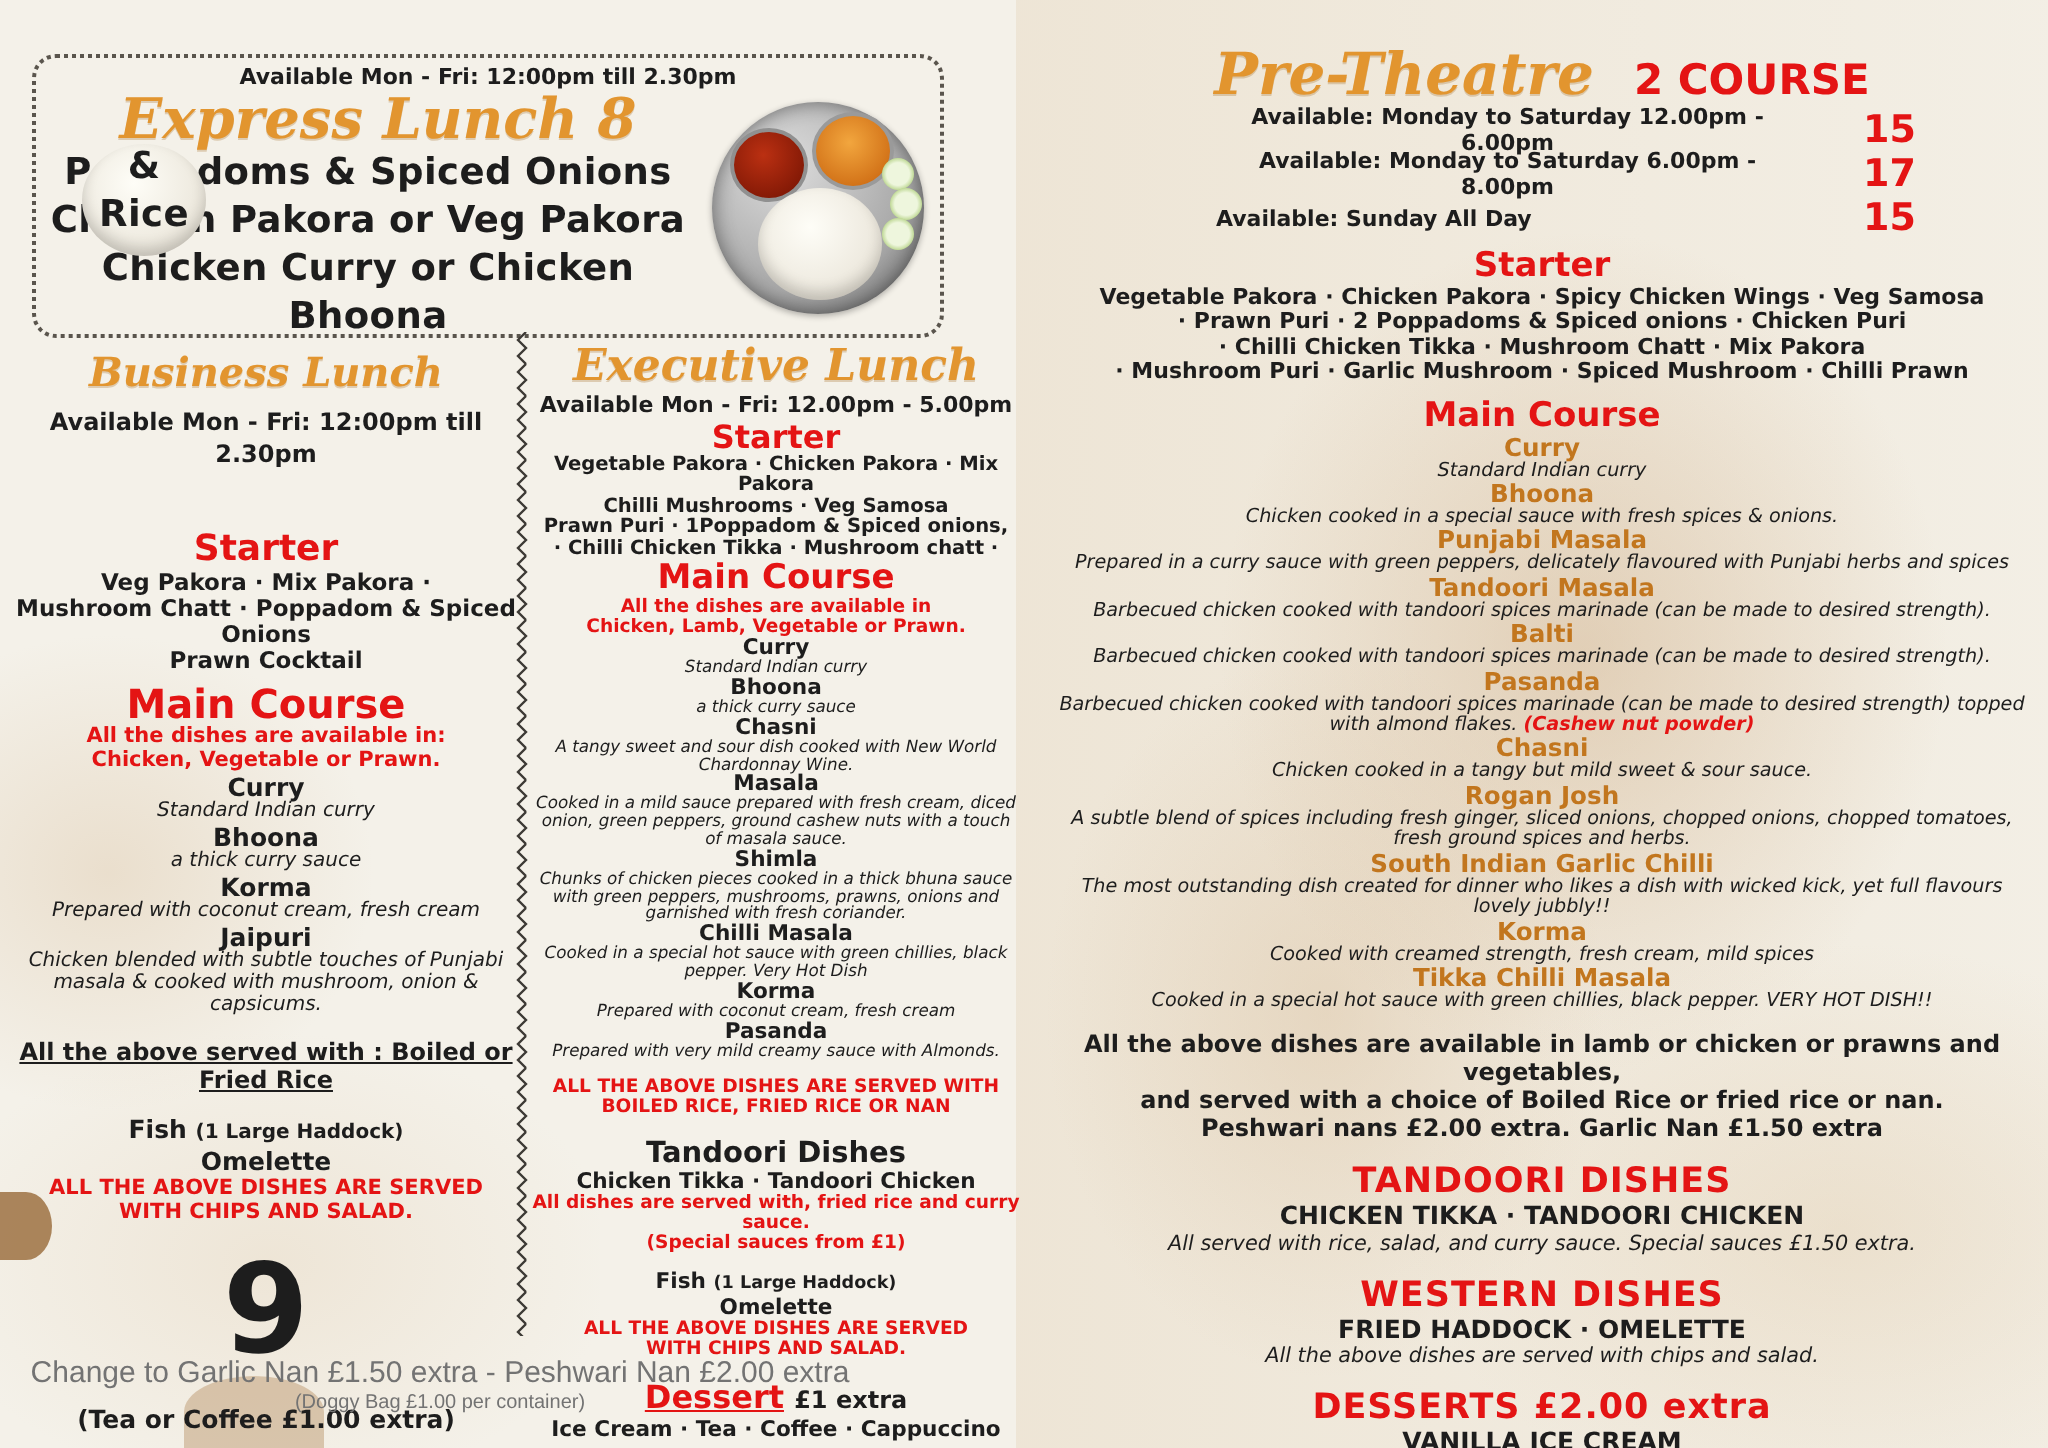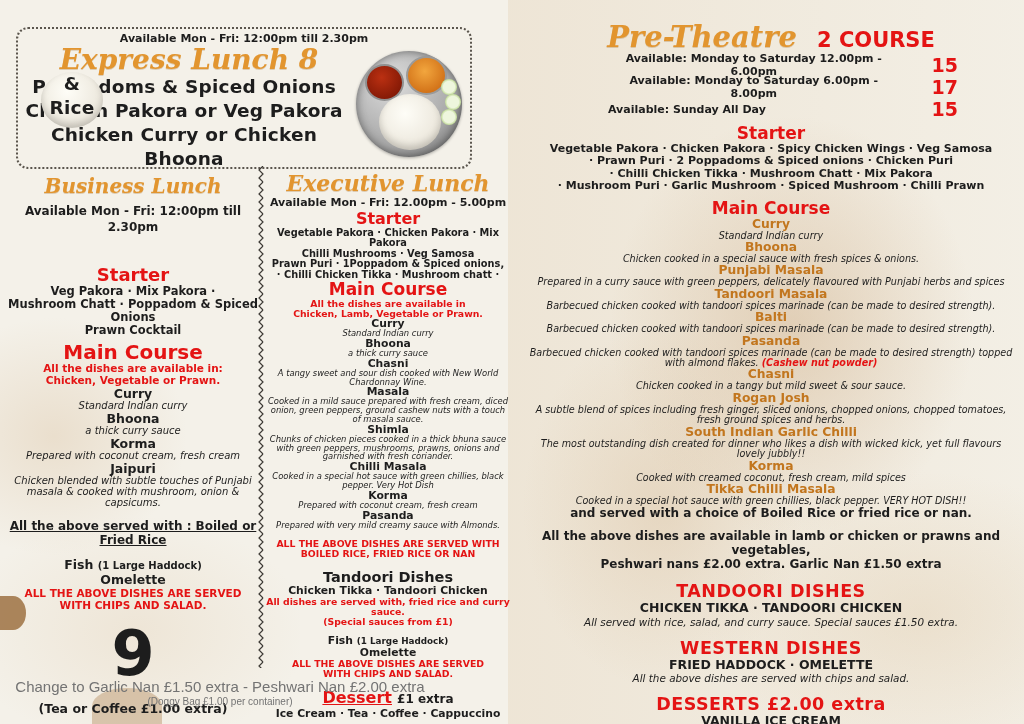--- a/index.html
+++ b/index.html
@@ -267,25 +267,25 @@
       <span>Barbecued chicken cooked with tandoori spices marinade (can be made to desired strength) topped with almond flakes.</span>
       <span class="red bold">(Cashew nut powder)</span>
     </div>
     <div class="dname">Chasni</div>
     <div class="ddesc">Chicken cooked in a tangy but mild sweet &amp; sour sauce.</div>
     <div class="dname">Rogan Josh</div>
     <div class="ddesc">A subtle blend of spices including fresh ginger, sliced onions, chopped onions, chopped tomatoes, fresh ground spices and herbs.</div>
     <div class="dname">South Indian Garlic Chilli</div>
     <div class="ddesc">The most outstanding dish created for dinner who likes a dish with wicked kick, yet full flavours lovely jubbly!!</div>
     <div class="dname">Korma</div>
-    <div class="ddesc">Cooked with creamed coconut, fresh cream, mild spices</div>
+    <div class="ddesc">Cooked with creamed strength, fresh cream, mild spices</div>
     <div class="dname">Tikka Chilli Masala</div>
     <div class="ddesc">Cooked in a special hot sauce with green chillies, black pepper. VERY HOT DISH!!</div>
+    <div class="bignote">All the above dishes are available in lamb or chicken or prawns and vegetables,</div>
     <div class="bignote" style="margin-top:0;">and served with a choice of Boiled Rice or fried rice or nan.</div>
-    <div class="bignote">All the above dishes are available in lamb or chicken or prawns and vegetables,</div>
     <div class="bignote" style="margin-top:0;">Peshwari nans £2.00 extra. Garlic Nan £1.50 extra</div>
     <div class="hsec red">TANDOORI DISHES</div>
     <div class="secitems">CHICKEN TIKKA · TANDOORI CHICKEN</div>
     <div class="secnote">All served with rice, salad, and curry sauce. Special sauces £1.50 extra.</div>
     <div class="hsec red">WESTERN DISHES</div>
     <div class="secitems">FRIED HADDOCK · OMELETTE</div>
     <div class="secnote">All the above dishes are served with chips and salad.</div>
     <div class="hsec red">DESSERTS £2.00 extra</div>
     <div class="secitems">VANILLA ICE CREAM</div>
 

